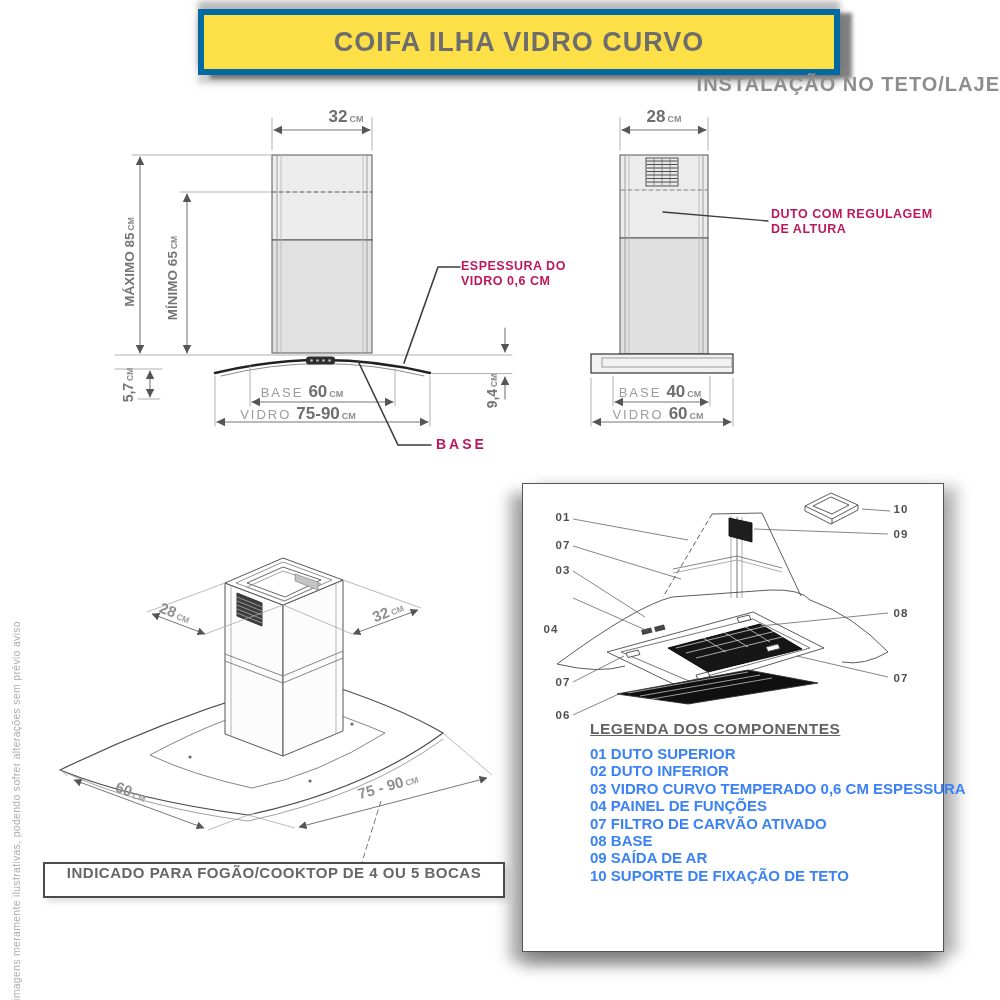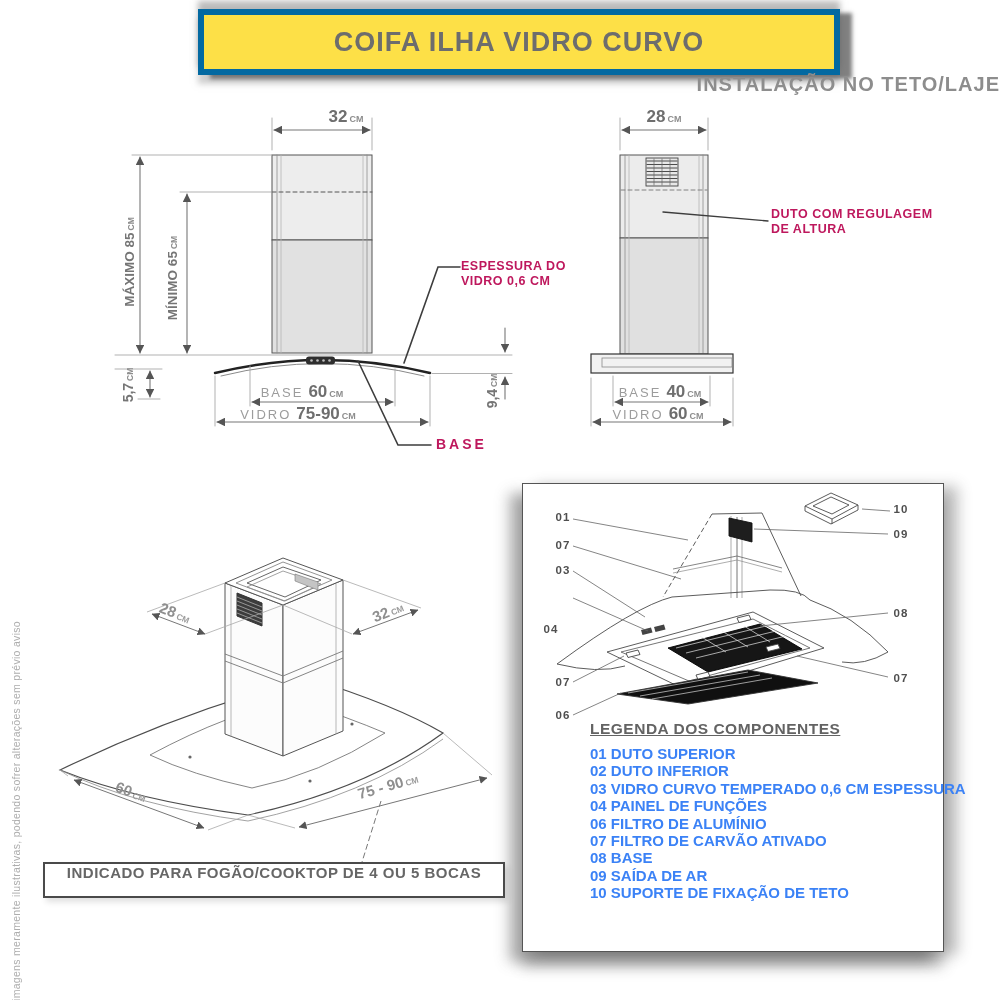--- a/index.html
+++ b/index.html
@@ -345,21 +345,20 @@
   <div class="callout" style="left:901px;top:534px;">09</div>
   <div class="callout" style="left:901px;top:613px;">08</div>
   <div class="callout" style="left:901px;top:678px;">07</div>
 
   <div class="legend">
     <div class="legend-title">LEGENDA DOS COMPONENTES</div>
     <div class="legend-item">01 DUTO SUPERIOR</div>
     <div class="legend-item">02 DUTO INFERIOR</div>
     <div class="legend-item">03 VIDRO CURVO TEMPERADO 0,6 CM ESPESSURA</div>
     <div class="legend-item">04 PAINEL DE FUNÇÕES</div>
-    <div class="legend-item">06 FILTRO DE ALUMÍNIO</div>
     <div class="legend-item">07 FILTRO DE CARVÃO ATIVADO</div>
     <div class="legend-item">08 BASE</div>
     <div class="legend-item">09 SAÍDA DE AR</div>
     <div class="legend-item">10 SUPORTE DE  FIXAÇÃO DE TETO</div>
   </div>
 
   <div class="disclaimer">imagens meramente ilustrativas, podendo sofrer alterações sem prévio aviso</div>
 
 </div>
 

